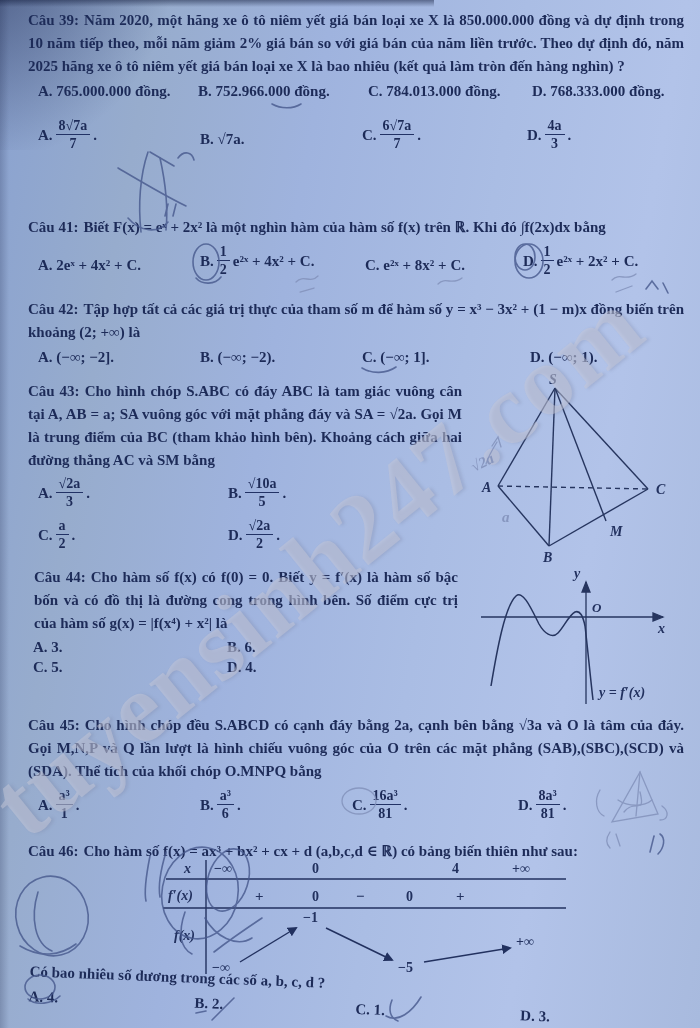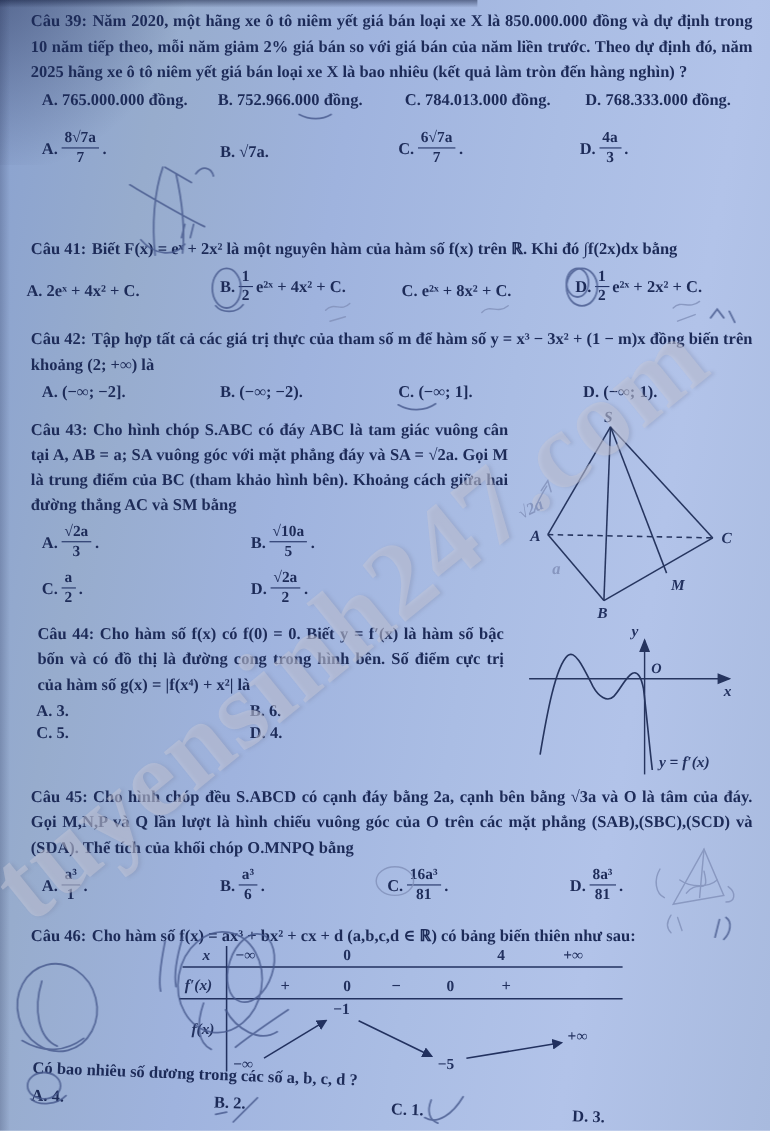--- a/index.html
+++ b/index.html
@@ -66,23 +66,23 @@
 <section class="q" style="top:113px">
   <div class="optrow tall">
     <span class="opt" style="left:38px"><span>A.</span><span class="frac"><span class="fnum">8√7a</span><span class="fden">7</span></span><span>.</span></span>
     <span class="opt mid" style="left:200px"><span>B.</span> <span>√7a.</span></span>
     <span class="opt" style="left:362px"><span>C.</span><span class="frac"><span class="fnum">6√7a</span><span class="fden">7</span></span><span>.</span></span>
     <span class="opt" style="left:527px"><span>D.</span><span class="frac"><span class="fnum">4a</span><span class="fden">3</span></span><span>.</span></span>
   </div>
 </section>
 
 <section class="q" style="top:216px">
-  <p class="qtext"><b class="qnum">Câu 41:</b><span>Biết F(x) = eˣ + 2x² là một nguyên hàm của hàm số f(x) trên ℝ. Khi đó ∫f(2x)dx bằng</span></p>
+  <p class="qtext"><b class="qnum">Câu 41:</b><span>Biết F(x) = eˣ + 2x² là một nghìn hàm của hàm số f(x) trên ℝ. Khi đó ∫f(2x)dx bằng</span></p>
   <div class="optrow tall">
-    <span class="opt mid" style="left:24px"><span>A.</span> <span>2eˣ + 4x² + C.</span></span>
+    <span class="opt mid" style="left:38px"><span>A.</span> <span>2eˣ + 4x² + C.</span></span>
     <span class="opt" style="left:200px"><span>B.</span><span class="frac"><span class="fnum">1</span><span class="fden">2</span></span><span>e²ˣ + 4x² + C.</span></span>
     <span class="opt mid" style="left:365px"><span>C.</span> <span>e²ˣ + 8x² + C.</span></span>
     <span class="opt" style="left:523px"><span>D.</span><span class="frac"><span class="fnum">1</span><span class="fden">2</span></span><span>e²ˣ + 2x² + C.</span></span>
   </div>
 </section>
 
 <section class="q" style="top:298px">
   <p class="qtext"><b class="qnum">Câu 42:</b><span>Tập hợp tất cả các giá trị thực của tham số m để hàm số y = x³ − 3x² + (1 − m)x đồng biến trên khoảng (2; +∞) là</span></p>
   <div class="optrow plain">
     <span class="opt" style="left:38px"><span>A.</span> <span>(−∞; −2].</span></span>

